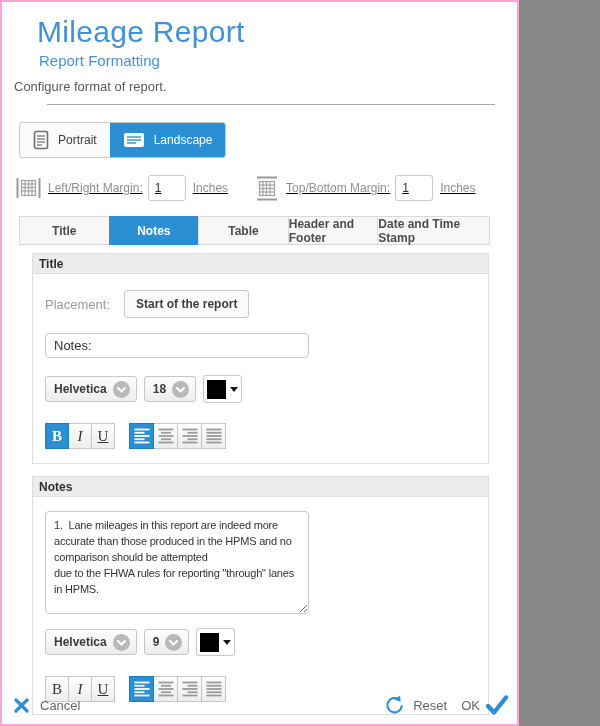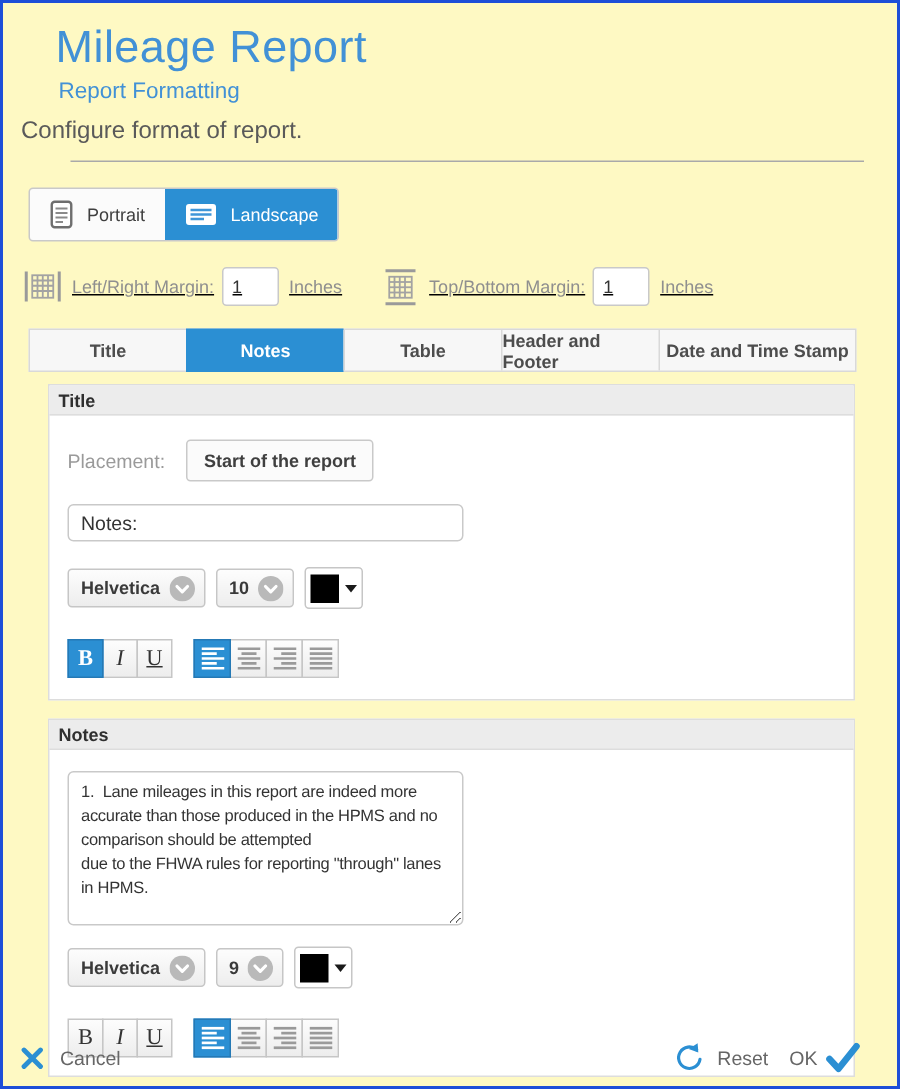--- a/index.html
+++ b/index.html
@@ -1,29 +1,29 @@
 <!DOCTYPE html>
 <html><head>
 <meta charset="utf-8">
 <style>
   * { box-sizing: border-box; margin: 0; padding: 0; }
   html,body { background:#888; }
   body { font-family: "Liberation Sans", "DejaVu Sans", sans-serif; }
   .frame {
     position: relative;
-    width: 600px; height: 726px;
-    background: #fef9c3;
-    border: 2px solid #1d4ed8;
+    width: 519px; height: 726px;
+    background: #ffffff;
+    border: 2px solid #f9a8d4;
     overflow: hidden;
   }
   
   .hdr { margin: 13px 20px 0 35px; }
   .hdr-title { font-size: 30px; font-weight: 300; color: #4291d6; letter-spacing: .3px; }
   .hdr-sub { font-size: 15px; font-weight: 300; color: #4291d6; margin: 3px 0 0 2px; }
-  .desc { margin: 10px 0 0 12px; font-size: 16px; font-weight: 300; color: #5a5a5a; }
+  .desc { margin: 10px 0 0 12px; font-size: 13px; font-weight: 300; color: #5a5a5a; }
   .divider { height: 1px; background: #a9a9a9; margin: 10px 22px 0 45px; }
 
   
   .seg-group { display: inline-flex; border: 1px solid #c9c9c9; border-radius: 3px; overflow: hidden; background:#fbfbfb; }
   .seg { display: flex; align-items: center; gap: 9px; padding: 0 13px; font-size: 12px; color: #3f3f3f; cursor: default; }
   .seg.active { background: #2b8fd3; color: #fff; }
   .orient-row { margin: 17px 0 0 17px; }
   .orient-row .seg { height: 34px; }
 
   
@@ -81,21 +81,21 @@
   .i-glyph { font-style: italic; }
   .u-glyph { text-decoration: underline; }
   .align-group { margin-left: 14px; }
   .align-btn { width: 25px; }
 
   .notes-area { display: block; margin-top: 0; width: 264px; height: 103px; border: 1px solid #c9c9c9;
                 border-radius: 4px; padding: 6px 8px; font-size: 11px; letter-spacing: -0.2px;
                 line-height: 1.45; color: #333; font-family: inherit; resize: both; }
 
   
-  .footer { position: absolute; left: 12px; right: 24px; bottom: 4px; height: 30px;
+  .footer { position: absolute; left: 12px; right: 8px; bottom: 4px; height: 30px;
             display: flex; align-items: center; }
   .footer .lbl { font-size: 13px; font-weight: 300; color: #666; }
   .cancel-wrap { display: flex; align-items: center; gap: 11px; cursor: default; }
   .spacer { flex: 1; }
   .reset-wrap { display: flex; align-items: center; gap: 8px; cursor: default; }
   .ok-wrap { display: flex; align-items: center; gap: 5px; margin-left: 14px; cursor: default; }
   .icon { display: inline-flex; }
 </style>
 </head>
 <body>
@@ -209,21 +209,21 @@
         <div class="dd-btn">
           <span>Helvetica</span>
           <span class="icon">
             <svg width="17" height="17" viewBox="0 0 17 17">
               <circle cx="8.5" cy="8.5" r="8.5" fill="#b9b9b9"></circle>
               <path d="M5 7 L8.5 10.6 L12 7" fill="none" stroke="#fff" stroke-width="2.1" stroke-linecap="round" stroke-linejoin="round"></path>
             </svg>
           </span>
         </div>
         <div class="dd-btn">
-          <span>10</span>
+          <span>18</span>
           <span class="icon">
             <svg width="17" height="17" viewBox="0 0 17 17">
               <circle cx="8.5" cy="8.5" r="8.5" fill="#b9b9b9"></circle>
               <path d="M5 7 L8.5 10.6 L12 7" fill="none" stroke="#fff" stroke-width="2.1" stroke-linecap="round" stroke-linejoin="round"></path>
             </svg>
           </span>
         </div>
         <div class="color-btn">
           <span class="swatch"></span>
           <span class="caret-down"></span>

